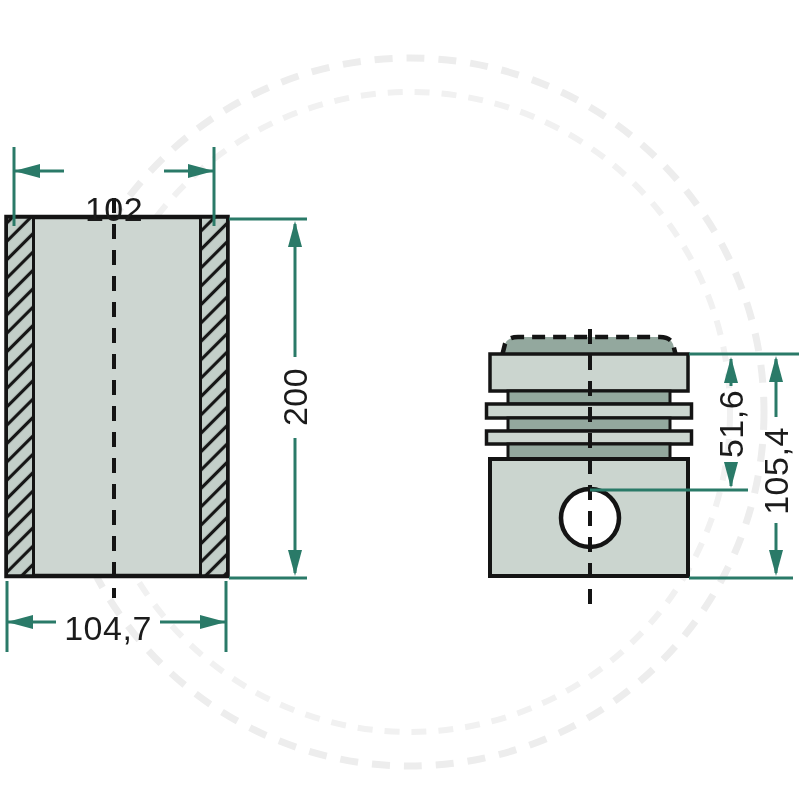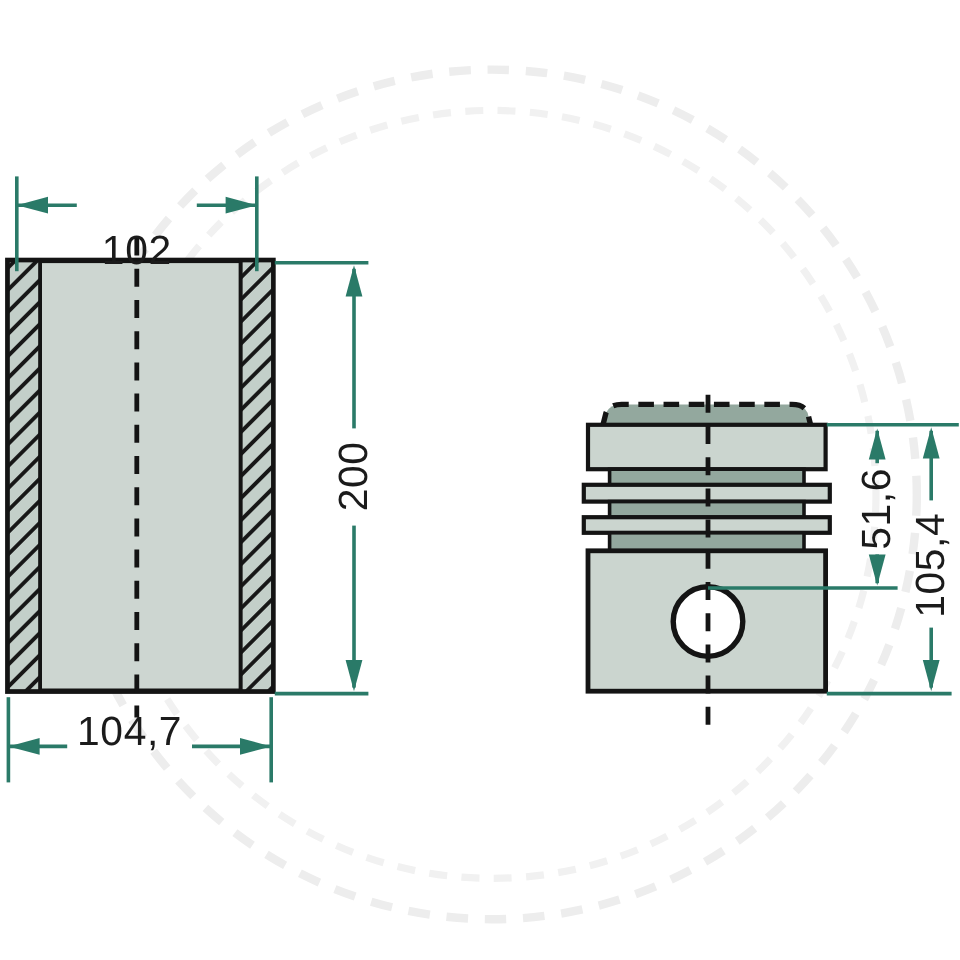--- a/index.html
+++ b/index.html
@@ -101,17 +101,17 @@
       <polygon points="226,622 200,615 200,629"></polygon>
       <polygon points="731,357 724,383 738,383"></polygon>
       <polygon points="731,488 724,462 738,462"></polygon>
       <polygon points="776,356 769,382 783,382"></polygon>
       <polygon points="776,576 769,550 783,550"></polygon>
     </g>
   </svg>
 
   <div class="dim-label" style="left:114px;top:171px;margin-top:38px;">102</div>
   <div class="dim-label vertical" style="left:295px;top:397px;">200</div>
-  <div class="dim-label" style="left:108px;top:610px;text-align:right;">104,7</div>
+  <div class="dim-label" style="left:108px;top:628px;text-align:right;">104,7</div>
   <div class="dim-label vertical" style="left:731px;top:424px;">51,6</div>
   <div class="dim-label vertical" style="left:776px;top:471px;">105,4</div>
 
 </div>
 
 </body></html>

